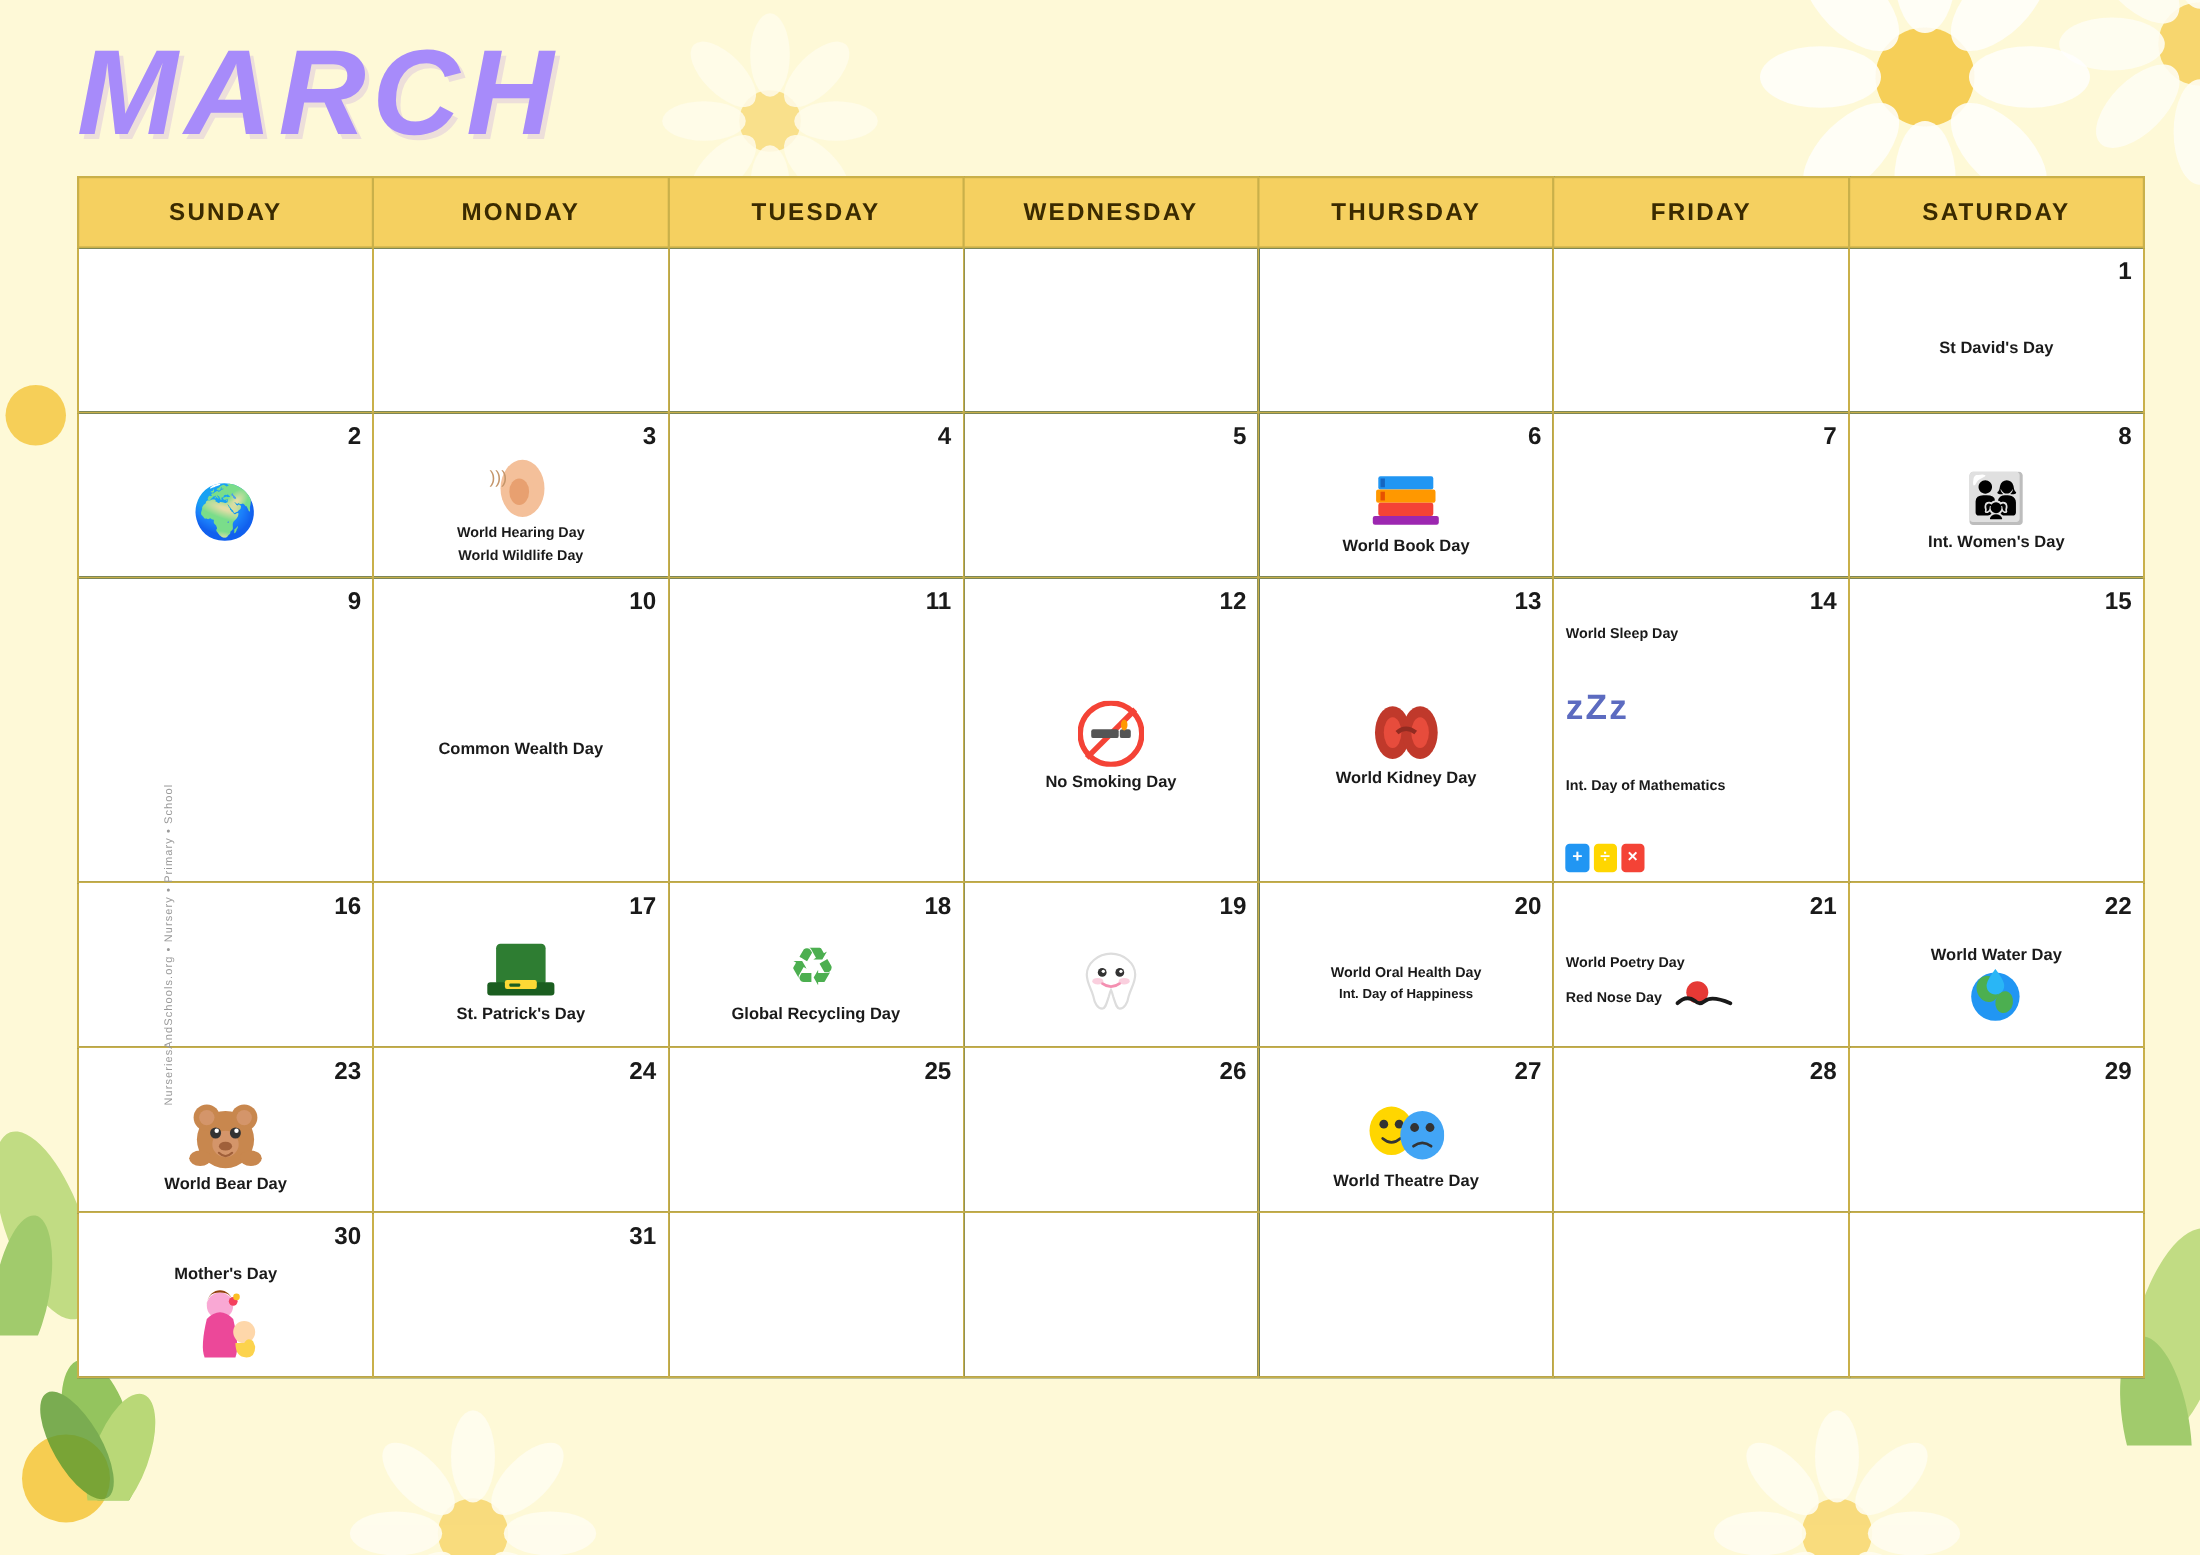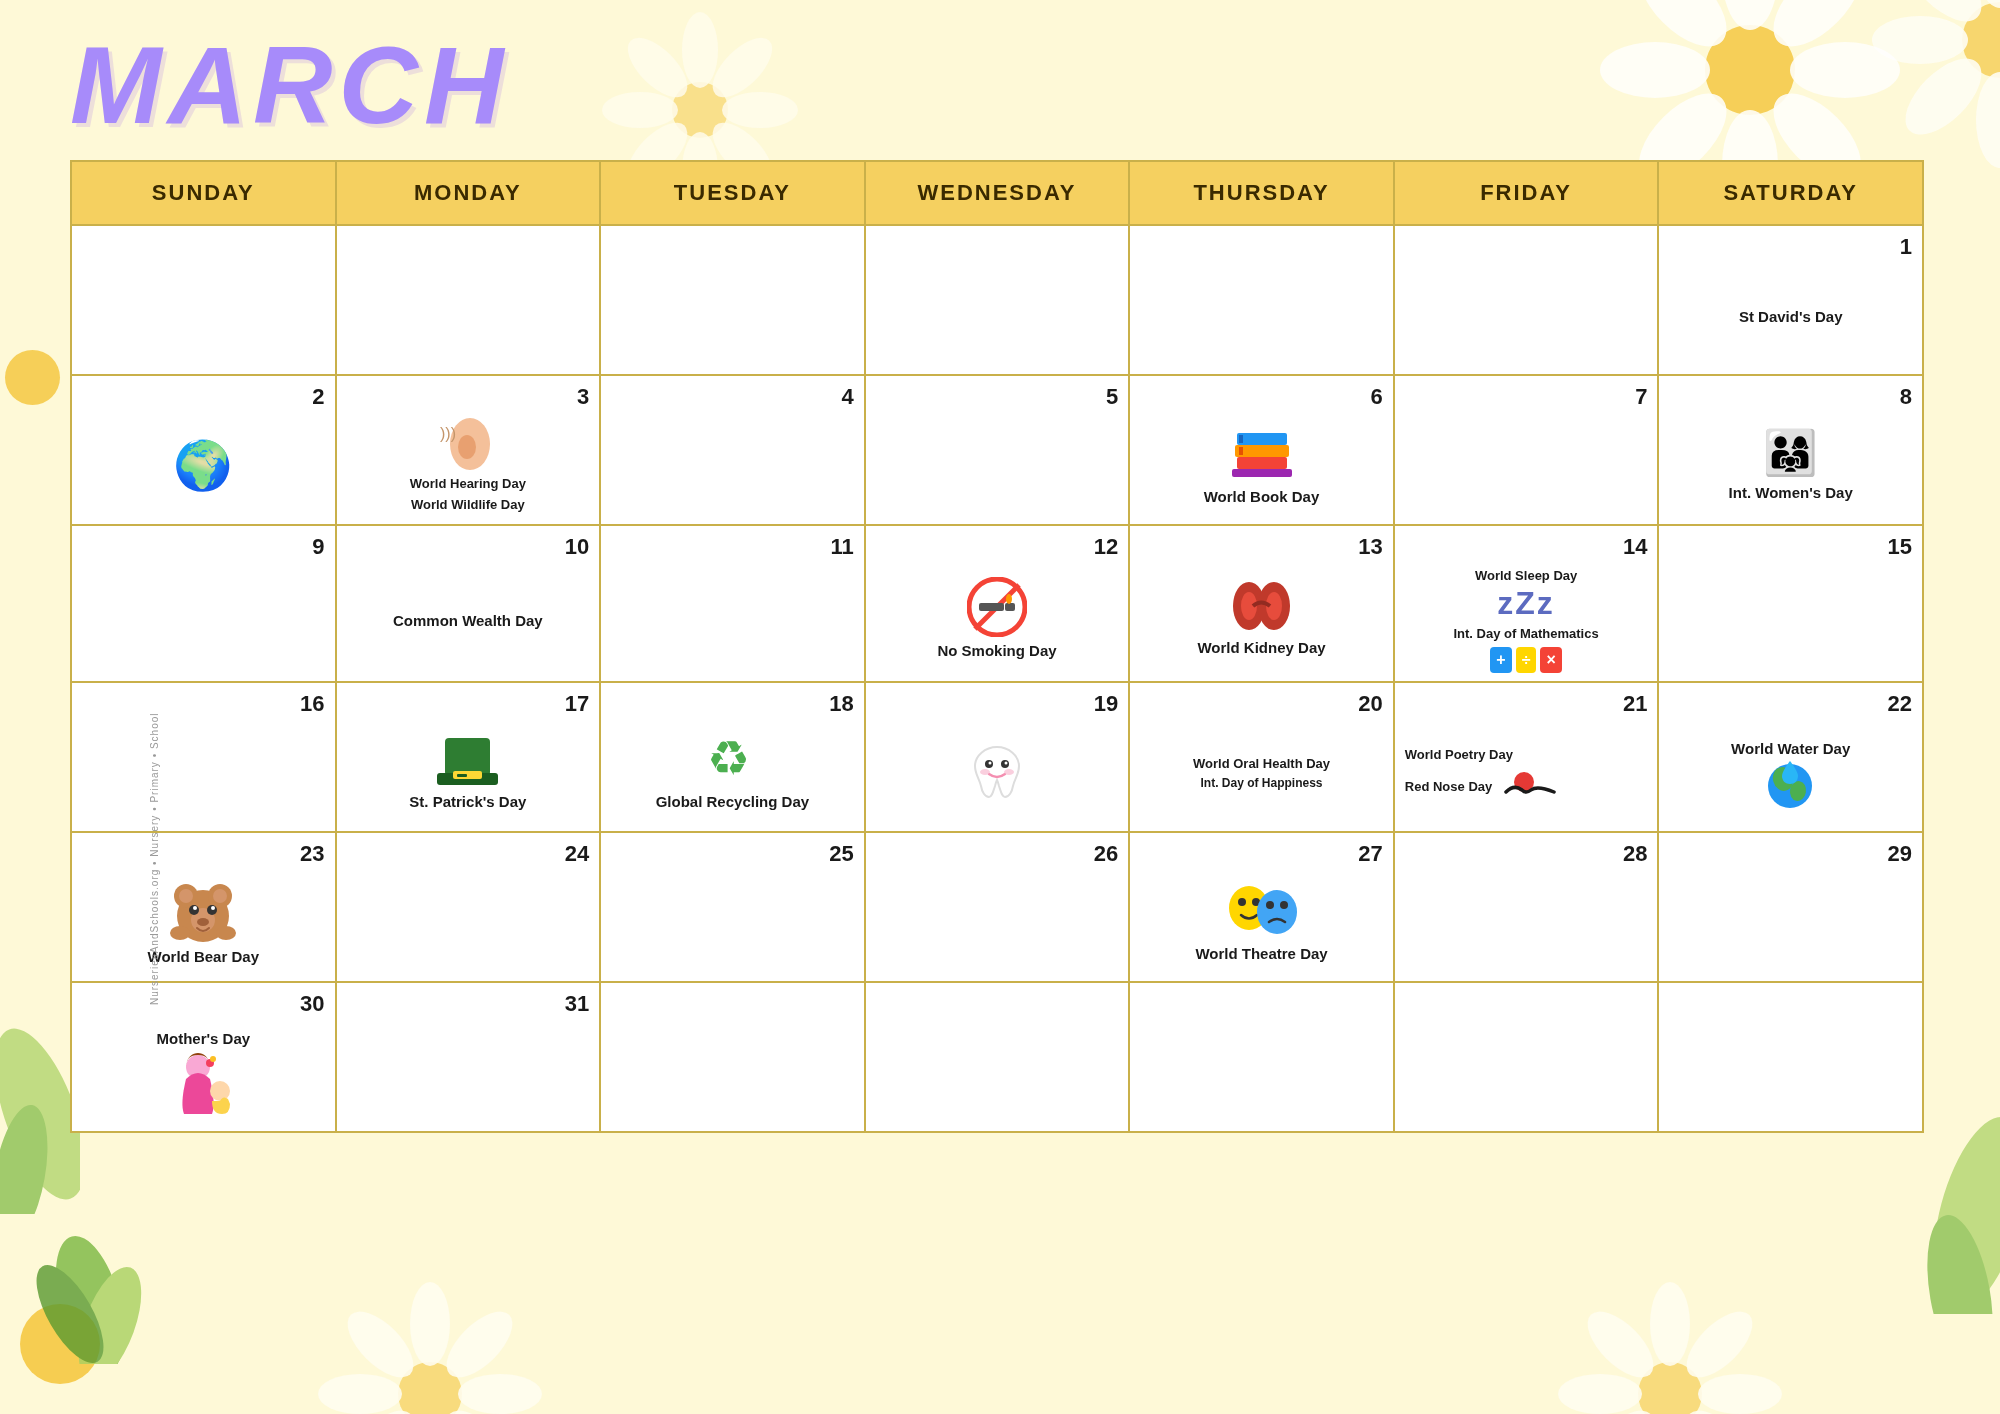--- a/index.html
+++ b/index.html
@@ -18,21 +18,21 @@
       position: absolute;
       top: 0; left: 0; right: 0; bottom: 0;
       pointer-events: none;
       z-index: 0;
     }
 
     
     .page {
       position: relative;
       z-index: 1;
-      padding: 30px 76px 20px 70px;
+      padding: 30px 50px 20px 70px;
     }
 
     
     .header {
       display: flex;
       justify-content: space-between;
       align-items: flex-start;
       margin-bottom: 20px;
     }
 
@@ -431,21 +431,21 @@
               </svg>
               <span class="day-event">World Kidney Day</span>
             </div>
           </div>
         </td>
         <td>
           <div class="cell-inner">
             <div class="num-row">
               <span class="day-num">14</span>
             </div>
-            <div class="content-area" style="align-items:center;">
+            <div class="content-area" style="align-items:flex-start;gap:40px;">
               <span class="day-event small" style="text-align:left;">World Sleep Day</span>
 
               <div style="font-size:32px;color:#5c6bc0;font-weight:900;letter-spacing:2px;">zZz</div>
               <span class="day-event small" style="text-align:left;">Int. Day of Mathematics</span>
               <div class="math-icons">
                 <span class="math-icon blue">+</span>
                 <span class="math-icon yellow">÷</span>
                 <span class="math-icon red">×</span>
               </div>
             </div>

